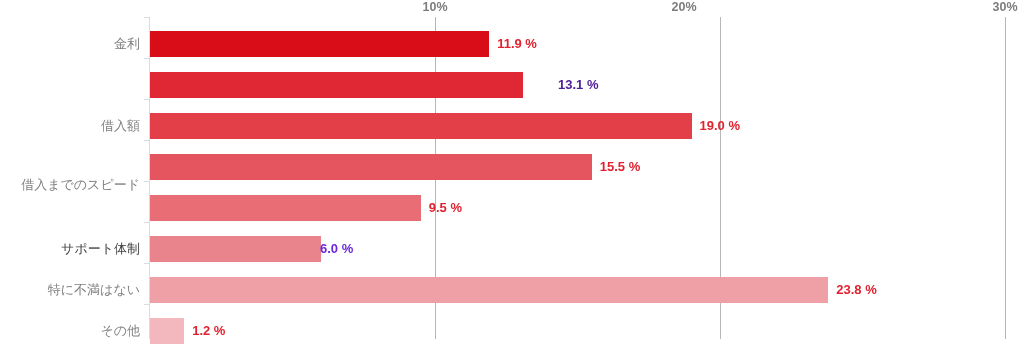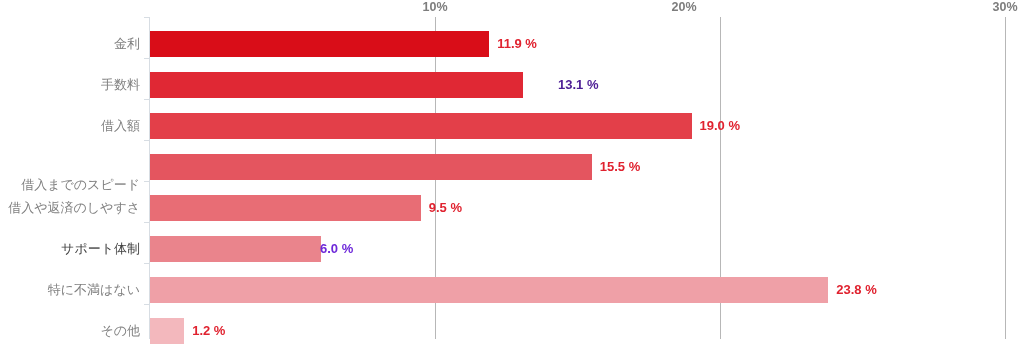--- a/index.html
+++ b/index.html
@@ -123,36 +123,34 @@
       <div class="y-tick" style="top: 304px; background: rgb(215, 221, 227);"></div>
     </div>
 
   <div id="bars">
       <div class="bar-row" style="top: 24px;">
         <div class="cat-label-wrap" style="top: 7px; color: rgb(128, 128, 128);">金利</div>
         <div class="bar" title="金利 11.9 %" style="top: 7px; width: 339.15px; background: rgb(217, 13, 24);"></div>
         <div class="bar-value" style="top: 7px; left: 497.15px; color: rgb(224, 34, 47);">11.9 %</div>
       </div>
       <div class="bar-row" style="top: 65px;">
-        <div class="cat-label-wrap" style="top: 7px; color: rgb(128, 128, 128);">手数料</div>
         <div class="bar" title="手数料 13.1 %" style="top: 7px; width: 373.35px; background: rgb(224, 40, 52);"></div>
         <div class="bar-value" style="top: 7px; left: 558px; color: #4c1d95;">13.1 %</div>
       </div>
       <div class="bar-row" style="top: 106px;">
         <div class="cat-label-wrap" style="top: 7px; color: rgb(128, 128, 128);">借入額</div>
         <div class="bar" title="借入額 19.0 %" style="top: 7px; width: 541.5px; background: rgb(227, 63, 73);"></div>
         <div class="bar-value" style="top: 7px; left: 699.5px; color: rgb(224, 34, 47);">19.0 %</div>
       </div>
       <div class="bar-row" style="top: 147px;">
         <div class="cat-label-wrap" style="top: 25px; color: rgb(128, 128, 128);">借入までのスピード</div>
         <div class="bar" title="借入までのスピード 15.5 %" style="top: 7px; width: 441.75px; background: rgb(228, 85, 95);"></div>
         <div class="bar-value" style="top: 7px; left: 599.75px; color: rgb(224, 34, 47); text-align: right;">15.5 %</div>
       </div>
       <div class="bar-row" style="top: 188px;">
-        <div class="cat-label-wrap" style="top: 7px; color: rgb(128, 128, 128);">借入や返済のしやすさ</div>
         <div class="bar" title="借入や返済のしやすさ 9.5 %" style="top: 7px; width: 270.75px; background: rgb(232, 109, 117);"></div>
         <div class="bar-value" style="top: 7px; left: 428.75px; color: rgb(224, 34, 47);">9.5 %</div>
       </div>
       <div class="bar-row" style="top: 229px;">
         <div class="cat-label-wrap" style="top: 7px; color: #404040;">サポート体制</div>
         <div class="bar" title="サポート体制 6.0 %" style="top: 7px; width: 171px; background: rgb(234, 132, 140);"></div>
         <div class="bar-value" style="top: 7px; left: 320px; color: #6d28d9;">6.0 %</div>
       </div>
       <div class="bar-row" style="top: 270px;">
         <div class="cat-label-wrap" style="top: 7px; color: rgb(128, 128, 128);">特に不満はない</div>

